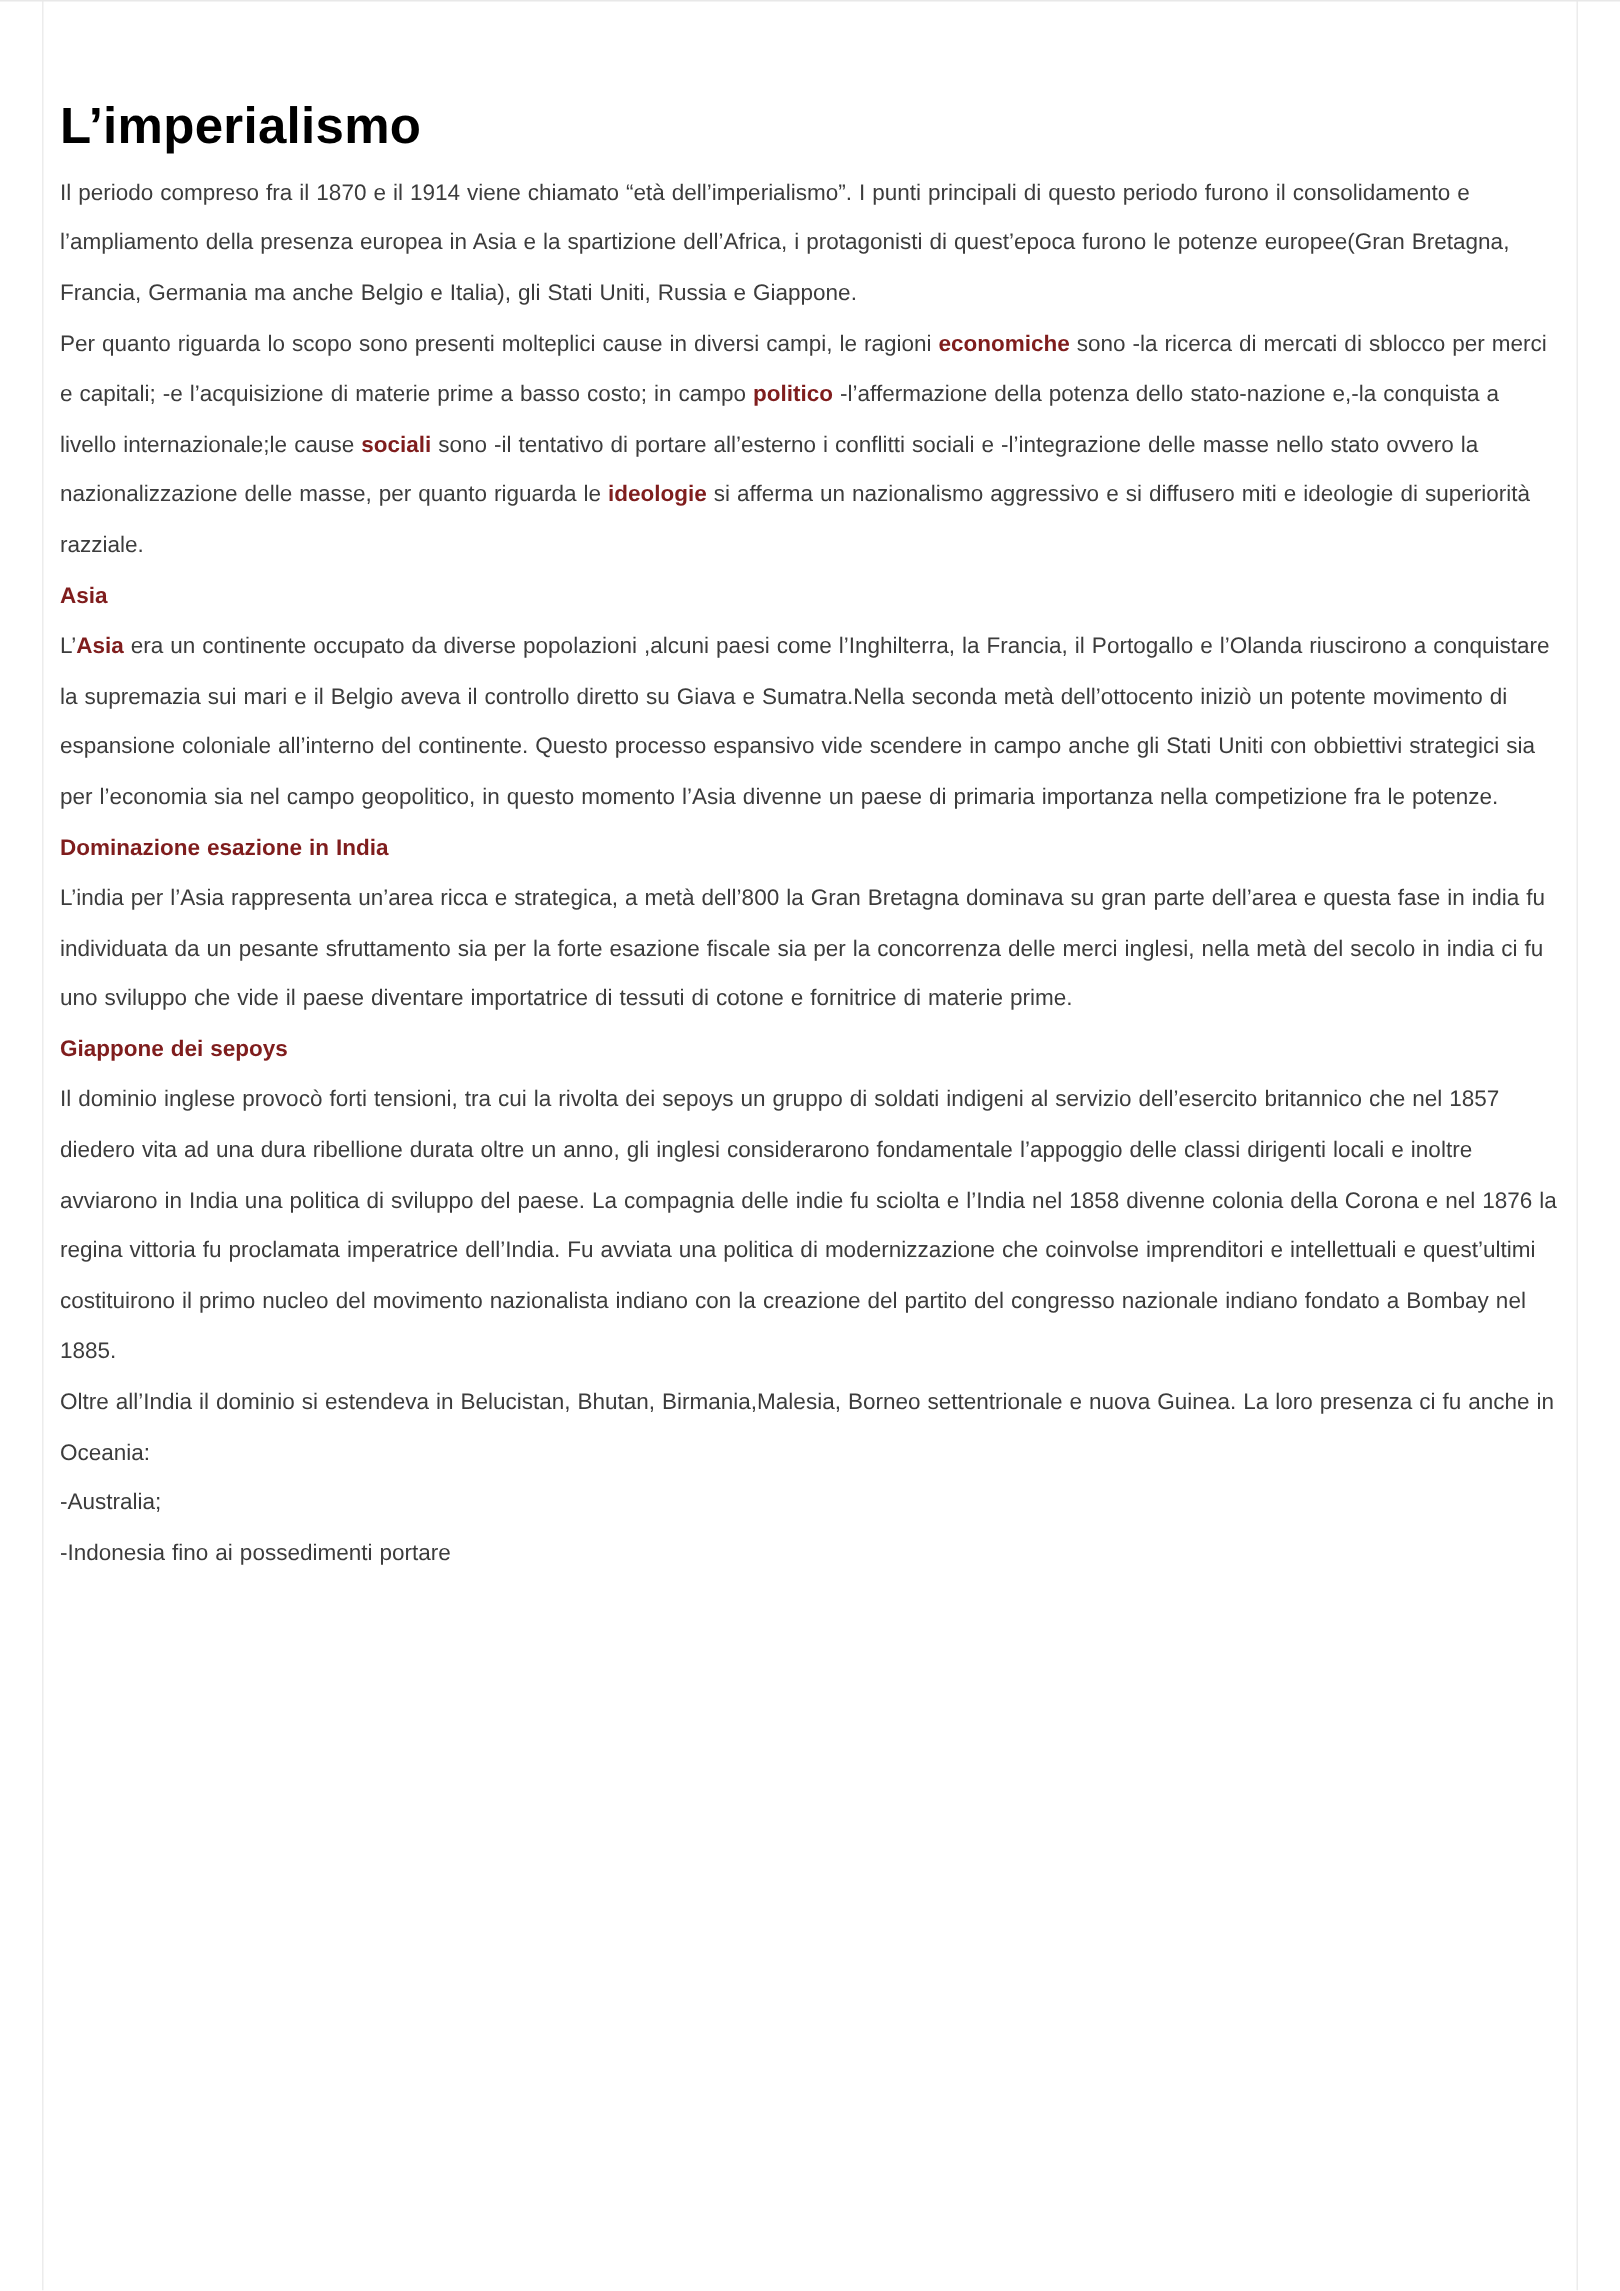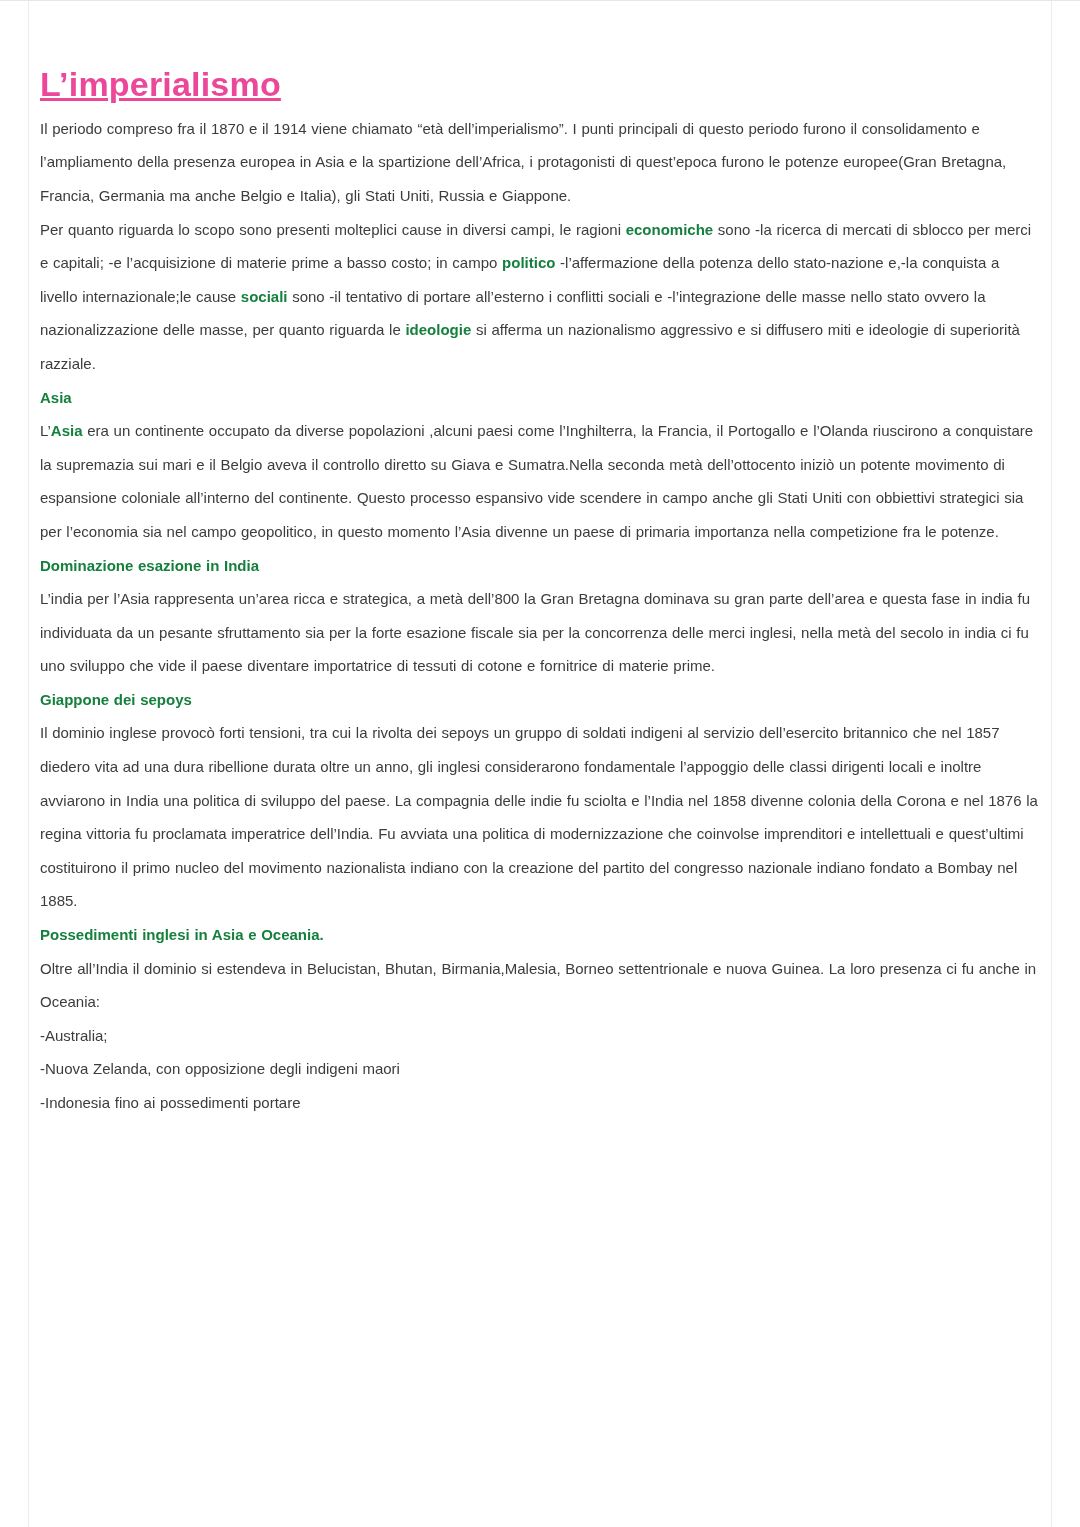--- a/index.html
+++ b/index.html
@@ -24,52 +24,49 @@
   .page-inner {
     margin: 0 28px;
     min-height: 1527px;
     border-left: 1px solid #ececec;
     border-right: 1px solid #ececec;
     padding: 64px 11px 60px 11px;
   }
   .doc-title {
     font-size: 34px;
     font-weight: 700;
-    color: #ec4899;
+    color: #000000;
     letter-spacing: 0.2px;
     margin-bottom: 7px;
     line-height: 1.2;
-    text-decoration: underline;
   }
   .block {
     font-size: 15px;
     line-height: 33.6px;
     color: #3c3c3c;
     word-spacing: 0.5px;
   }
   .block.heading { font-weight: 700; color: #333333; }
-  .block .bold { font-weight: 700; color: #15803d; }
+  .block .bold { font-weight: 700; color: #7f1d1d; }
 </style>
 </head>
 <body>
 
 <div class="top-rule"></div>
 
 <div class="page">
   <div class="page-inner">
     <h1 class="doc-title">L’imperialismo</h1>
     <div id="doc-blocks">
         <div class="block paragraph"><span>Il periodo compreso fra il 1870 e il 1914 viene chiamato “età dell’imperialismo”. I punti principali di questo periodo furono il consolidamento e l’ampliamento della presenza europea in Asia e la spartizione dell’Africa, i protagonisti di quest’epoca furono le potenze europee(Gran Bretagna, Francia, Germania ma anche Belgio e Italia), gli Stati Uniti, Russia e Giappone.</span></div>
         <div class="block paragraph"><span>Per quanto riguarda lo scopo sono presenti molteplici cause in diversi campi, le ragioni </span><span class="bold">economiche</span><span> sono  -la ricerca di mercati di sblocco per merci e capitali; -e l’acquisizione di materie prime a basso costo; in campo </span><span class="bold">politico</span><span> -l’affermazione della potenza dello stato-nazione e,-la conquista a livello internazionale;le cause </span><span class="bold">sociali</span><span> sono -il tentativo di portare all’esterno i conflitti sociali e -l’integrazione delle masse nello stato ovvero la nazionalizzazione delle masse, per quanto riguarda le </span><span class="bold">ideologie</span><span> si afferma un nazionalismo aggressivo e si diffusero miti e ideologie di superiorità razziale.</span></div>
         <div class="block heading"><span class="bold">Asia</span></div>
         <div class="block paragraph"><span>L’</span><span class="bold">Asia</span><span> era un continente occupato da diverse popolazioni ,alcuni paesi come l’Inghilterra, la Francia, il Portogallo e l’Olanda riuscirono a conquistare la supremazia sui mari e il Belgio aveva il controllo diretto su Giava e Sumatra.Nella seconda metà dell’ottocento iniziò un potente movimento di espansione coloniale all’interno del continente. Questo processo espansivo vide scendere in campo anche gli Stati Uniti con obbiettivi strategici sia per l’economia sia nel campo geopolitico, in questo momento l’Asia divenne un paese di primaria importanza nella competizione fra le potenze.</span></div>
         <div class="block heading"><span class="bold">Dominazione esazione in India</span></div>
         <div class="block paragraph"><span>L’india per l’Asia rappresenta un’area ricca e strategica, a metà dell’800 la Gran Bretagna dominava su gran parte dell’area e questa fase in india fu individuata da un pesante sfruttamento sia per la forte esazione fiscale sia per la concorrenza delle merci inglesi, nella metà del secolo in india ci fu uno sviluppo che vide il paese diventare importatrice di tessuti di cotone e fornitrice di materie prime.</span></div>
         <div class="block heading"><span class="bold">Giappone dei sepoys</span></div>
         <div class="block paragraph"><span>Il dominio inglese provocò forti tensioni, tra cui la rivolta dei sepoys un gruppo di soldati indigeni al servizio dell’esercito britannico che nel 1857 diedero vita ad una dura ribellione durata oltre un anno, gli inglesi considerarono fondamentale l’appoggio delle classi dirigenti locali e inoltre avviarono in India una politica di sviluppo del paese. La compagnia delle indie fu sciolta e l’India nel 1858 divenne colonia della Corona e nel 1876 la regina vittoria fu proclamata imperatrice dell’India. Fu avviata una politica di modernizzazione che coinvolse imprenditori e intellettuali e quest’ultimi costituirono il primo nucleo del movimento nazionalista indiano con la creazione del partito del congresso nazionale indiano fondato a Bombay nel 1885.</span></div>
-        <div class="block heading"><span class="bold">Possedimenti inglesi in Asia e Oceania.</span></div>
         <div class="block paragraph"><span>Oltre all’India il dominio si estendeva in Belucistan, Bhutan, Birmania,Malesia, Borneo settentrionale e nuova Guinea. La loro presenza ci fu anche in Oceania:</span></div>
         <div class="block paragraph"><span>-Australia;</span></div>
-        <div class="block paragraph"><span>-Nuova Zelanda, con opposizione degli indigeni maori</span></div>
         <div class="block paragraph"><span>-Indonesia fino ai possedimenti portare</span></div>
       </div>
   </div>
 </div>
 
 </body></html>

